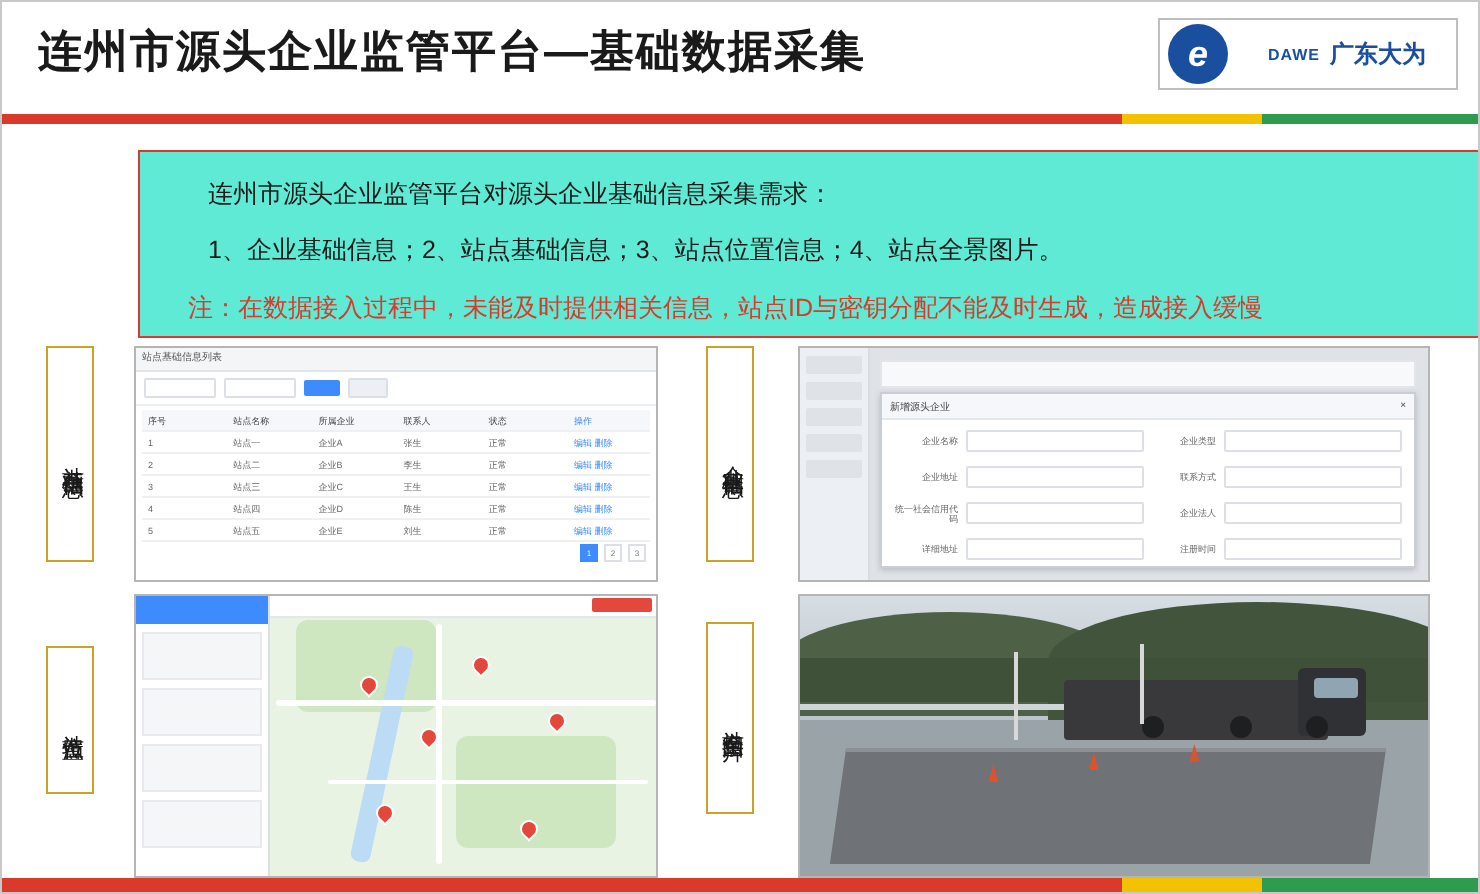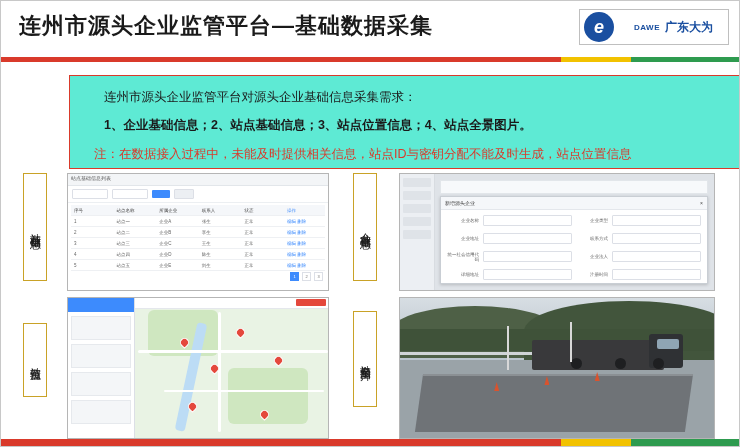--- a/index.html
+++ b/index.html
@@ -107,21 +107,21 @@
     background: #5eead4;
     margin-left: 46px;
   }
   .text-line {
     position: absolute;
     font-size: 12.5px;
     color: #1a1a1a;
     white-space: nowrap;
   }
   .tl1 { left: 34px; top: 13px; }
-  .tl2 { left: 34px; top: 41px; font-weight: bold; }
+  .tl2 { left: 34px; top: 41px; }
   .tl3 { left: 24px; top: 70px; color: #d93a2b; }
 
   
   .vlabel {
     position: absolute;
     width: 24px;
     border: 1px solid #c9a227;
     background: #ffffff;
     box-sizing: border-box;
     font-size: 11px;
@@ -329,21 +329,21 @@
 
   <div class="color-bar">
     <span style="background:#d93a2b;width:560px"></span>
     <span style="background:#f2c200;width:70px"></span>
     <span style="background:#2e9b4f;width:110px"></span>
   </div>
 
   <div class="text-panel">
     <div class="text-line tl1">连州市源头企业监管平台对源头企业基础信息采集需求：</div>
     <div class="text-line tl2">1、企业基础信息；2、站点基础信息；3、站点位置信息；4、站点全景图片。</div>
-    <div class="text-line tl3">注：在数据接入过程中，未能及时提供相关信息，站点ID与密钥分配不能及时生成，站点位置信息</div>
+    <div class="text-line tl3">注：在数据接入过程中，未能及时提供相关信息，站点ID与密钥分配不能及时生成，造成接入缓慢</div>
   </div>
 
   <div class="vlabel" id="label-station-basic">站点基础信息</div>
 
   <div class="shot" id="shot-station-basic">
     <div class="mock-toolbar">
       <div class="mock-panel-title">站点基础信息列表</div>
     </div>
     <div class="mock-filterbar">
       <div class="mock-input"></div>

